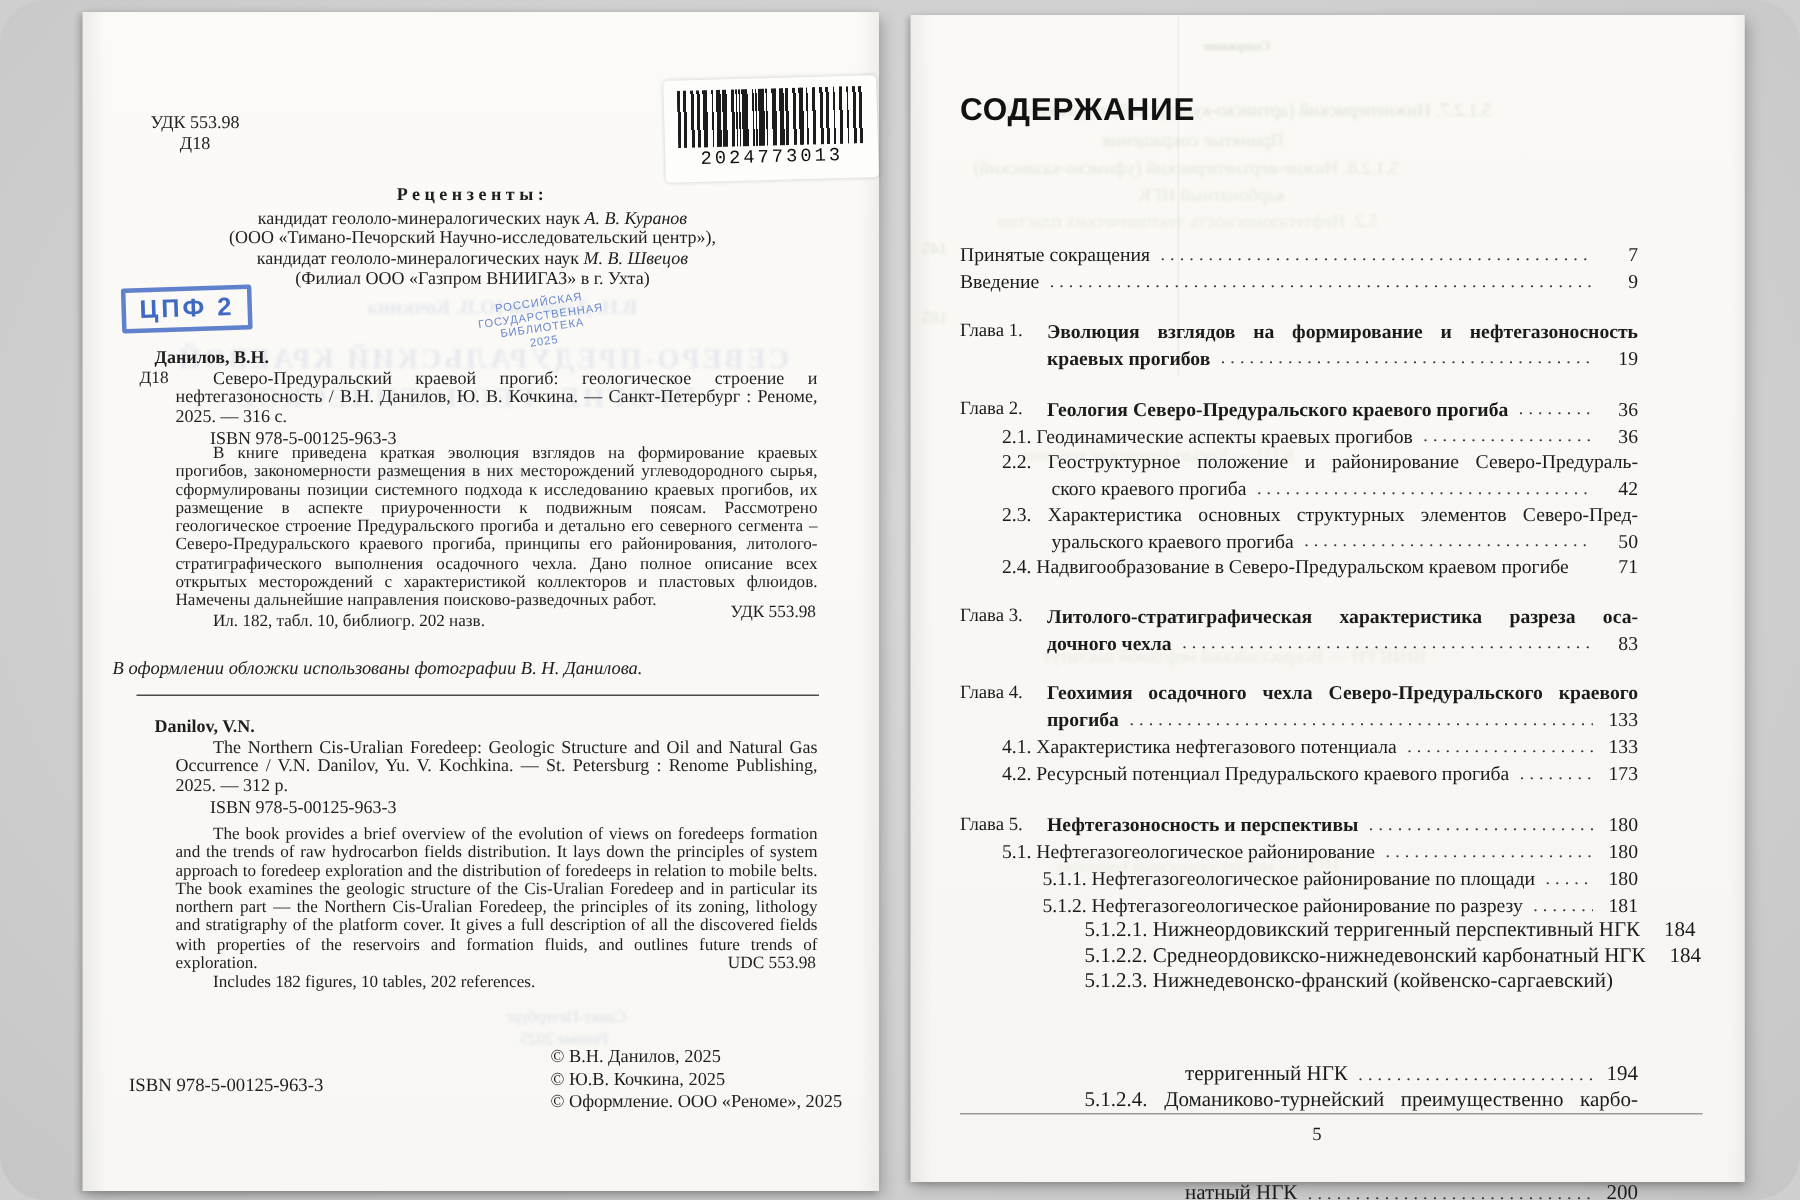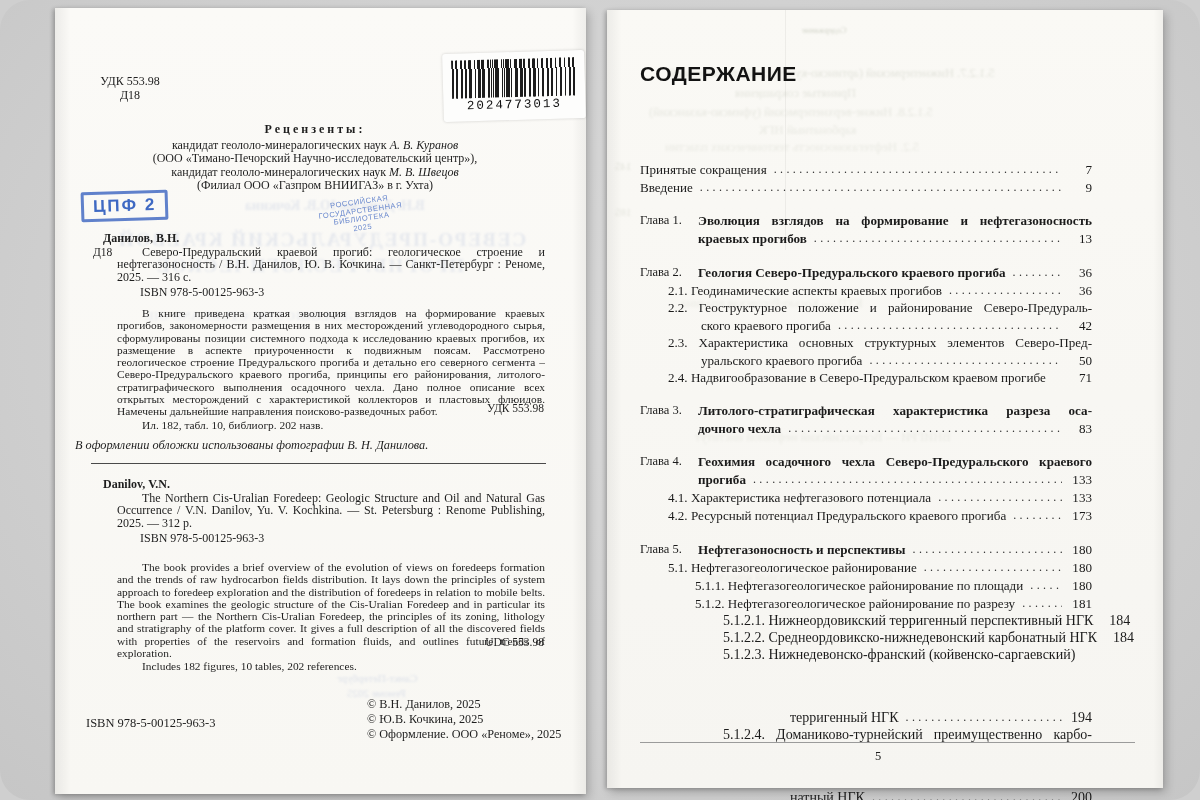--- a/index.html
+++ b/index.html
@@ -61,21 +61,21 @@
   .catalog-ru{top:224px;}
   .catalog-en{top:470px;}
   .cat-author{font-weight:bold;margin-left:10px;margin-bottom:1px;}
   .cat-code{position:absolute;left:0;top:14px;font-size:11.5px;}
   .cat-entry{margin-left:24px;text-indent:25px;text-align:justify;width:428px;}
   .cat-isbn{margin-left:24px;text-indent:23px;margin-top:3px;}
 
   .annot{position:absolute;left:38px;width:452px;font-size:11.4px;line-height:12.3px;}
   .annot-ru{top:284px;}
   .annot-en{top:538px;}
-  .annot p{margin:15px 0 0 24px;text-indent:25px;text-align:justify;width:428px;}
+  .annot p{margin:4px 0 0 24px;text-indent:25px;text-align:justify;width:428px;}
   .annot .stats{margin:1px 0 0 24px;text-indent:25px;}
 
   .udk-right{position:absolute;right:42px;font-size:11.5px;}
   .udk-right.ru{top:394px;}
   .udk-right.en{top:628px;}
 
   .cover-credit{position:absolute;left:20px;top:430px;width:492px;text-align:left;
     font-style:italic;font-size:12.3px;}
   .divider{position:absolute;left:36px;right:40px;top:455px;border-top:1.6px solid #4a4a4a;}
 
@@ -236,21 +236,21 @@
           <span class="dots"></span>
           <span class="pg">9</span>
         </div>
         <div class="row l0 gap bold just">
           <span class="pre">Глава 1.</span>
           <span class="txt">Эволюция взглядов на формирование и нефтегазоносность</span>
         </div>
         <div class="row l0 hang bold">
           <span class="txt">краевых прогибов</span>
           <span class="dots"></span>
-          <span class="pg">13</span>
+          <span class="pg">19</span>
         </div>
         <div class="row l0 gap bold">
           <span class="pre">Глава 2.</span>
           <span class="txt">Геология Северо-Предуральского краевого прогиба</span>
           <span class="dots"></span>
           <span class="pg">36</span>
         </div>
         <div class="row l1">
           <span class="txt">2.1. Геодинамические аспекты краевых прогибов</span>
           <span class="dots"></span>

